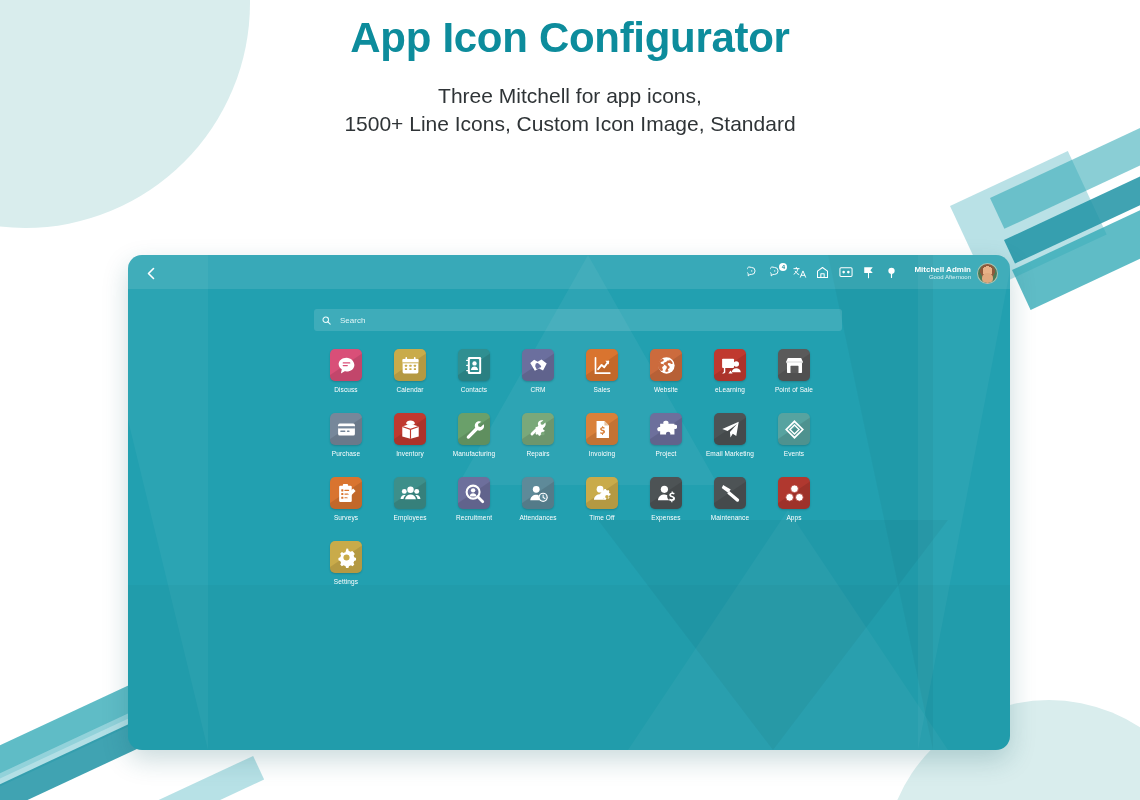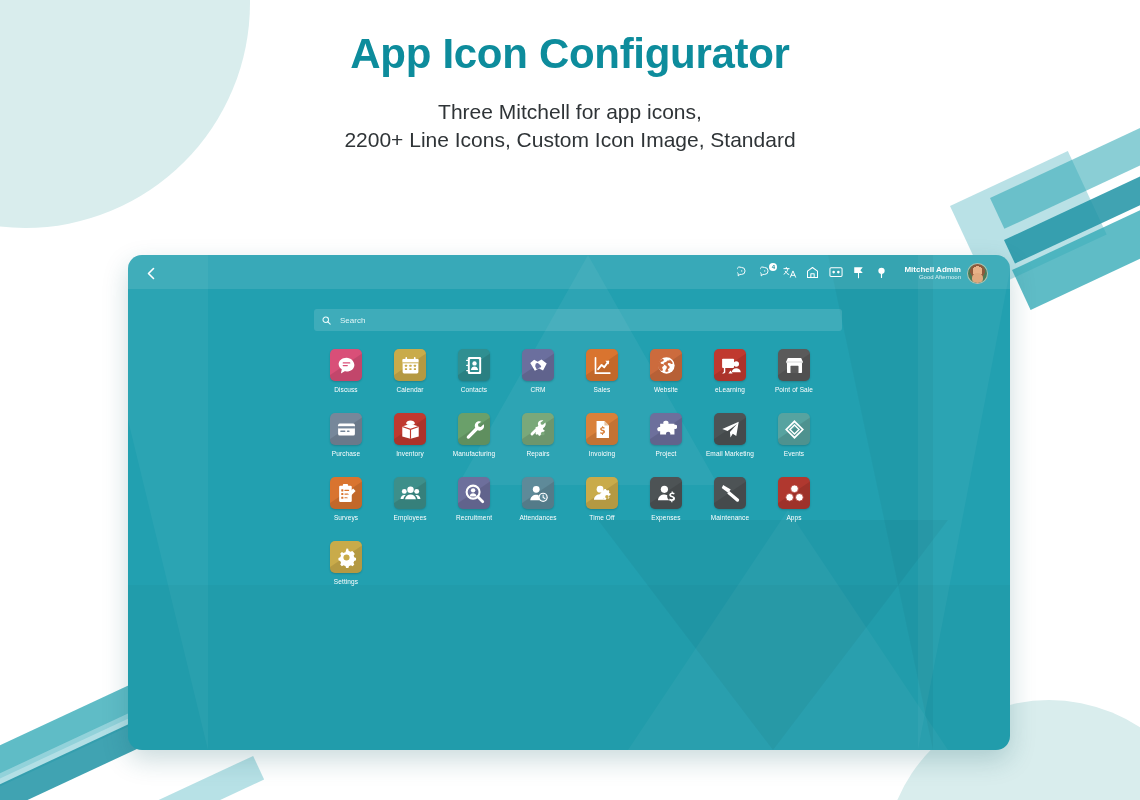--- a/index.html
+++ b/index.html
@@ -28,21 +28,21 @@
   
   #bars-bl{position:absolute;left:-40px;top:640px;width:300px;height:200px;}
   #bars-bl .b1{left:0;top:124px;width:340px;height:30px;transform:rotate(-25deg);background:#2aa5b3;opacity:.75;}
   #bars-bl .b2{left:4px;top:150px;width:340px;height:12px;transform:rotate(-25deg);background:#9fd7de;opacity:.8;}
   #bars-bl .b3{left:6px;top:160px;width:340px;height:26px;transform:rotate(-25deg);background:#1e93a4;opacity:.85;}
   #bars-bl .b4{left:130px;top:192px;width:180px;height:26px;transform:rotate(-25deg);background:#9fd7de;opacity:.75;}
 
   
   #head{position:absolute;left:0;top:0;width:1140px;z-index:5;text-align:center;}
   #page-title{
-    margin:0;padding-top:30px;
+    margin:0;padding-top:14px;
     font-size:42px;font-weight:bold;color:#0d8c9c;letter-spacing:-.3px;
   }
   #page-subtitle{
     margin:0;padding-top:20px;
     font-size:21px;line-height:28px;color:#2f3437;font-weight:normal;
   }
 
   
   #app-window{
     position:absolute;left:128px;top:255px;width:882px;height:495px;
@@ -62,21 +62,21 @@
 
   #win-header{
     position:absolute;left:0;top:0;width:100%;height:36px;
     display:flex;align-items:center;z-index:3;
   }
   #back-button{
     width:46px;height:36px;display:flex;align-items:center;justify-content:center;
     color:#ffffff;cursor:pointer;
   }
   #back-button svg{display:block;}
-  #systray{margin-left:auto;display:flex;align-items:center;gap:9px;padding-right:22px;}
+  #systray{margin-left:auto;display:flex;align-items:center;gap:9px;padding-right:12px;}
   .tray-icon{width:14px;height:14px;color:#fff;position:relative;display:block;}
   .tray-icon svg{display:block;}
   .badge{
     position:absolute;right:-3px;top:-3px;min-width:8px;height:8px;
     border-radius:50%;background:#ffffff;color:#1b8f9e;
     font-size:6px;line-height:8px;text-align:center;font-weight:bold;
   }
   #user-area{display:flex;align-items:center;gap:6px;margin-left:6px;cursor:pointer;}
   #user-text{display:flex;flex-direction:column;align-items:flex-end;line-height:1.05;}
   #user-name{color:#ffffff;font-size:8px;font-weight:bold;}
@@ -150,21 +150,21 @@
     <span class="bar b2"></span>
     <span class="bar b3"></span>
     <span class="bar b4"></span>
   </div>
 </div>
 
 <div id="head">
   <h1 id="page-title">App Icon Configurator</h1>
   <p id="page-subtitle">
     <span>Three Mitchell for app icons,</span><br>
-    <span>2200+ Line Icons, Custom Icon Image, Standard</span>
+    <span>1500+ Line Icons, Custom Icon Image, Standard</span>
   </p>
 </div>
 
 <div id="app-window">
 
   <div id="win-pattern">
     <i class="tri" style="left:-40px;top:0;border-width:0 120px 495px 0;border-right-color:rgba(255,255,255,.045);"></i>
     <i class="tri" style="left:330px;top:0;border-width:0 130px 230px 130px;border-bottom-color:rgba(255,255,255,.05);"></i>
     <i class="tri" style="left:470px;top:265px;border-width:230px 175px 0 175px;border-top-color:rgba(0,0,0,.045);"></i>
     <i class="tri" style="left:500px;top:255px;border-width:0 160px 240px 160px;border-bottom-color:rgba(255,255,255,.04);"></i>

